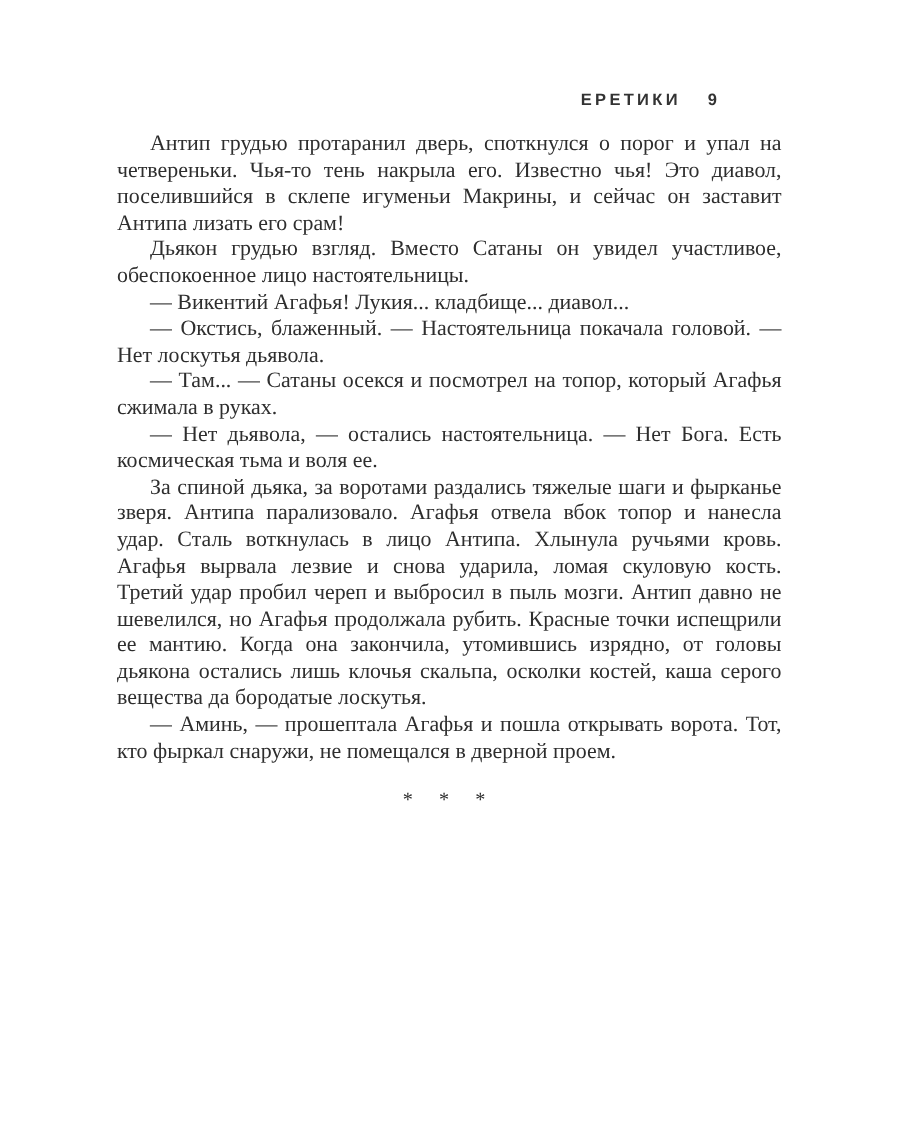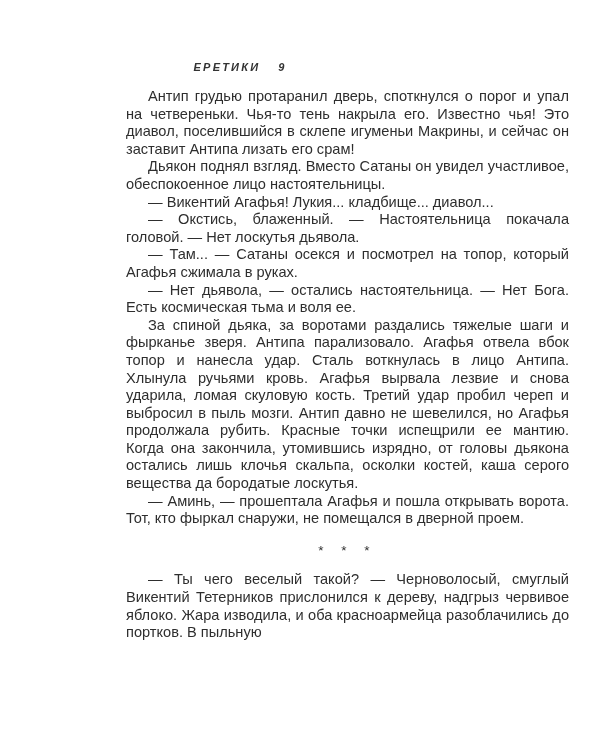--- a/index.html
+++ b/index.html
@@ -13,46 +13,44 @@
     height: 750px;
     margin: 0 auto;
     background: #ffffff;
     overflow: hidden;
   }
   .running-header {
     position: absolute;
     top: 61px;
     left: 0;
     right: 122px;
-    text-align: center;
+    text-align: right;
     font-family: "Liberation Sans", "DejaVu Sans", sans-serif;
     font-size: 11px;
     font-weight: 700;
     letter-spacing: 2.2px;
     color: #333333;
     white-space: nowrap;
-    font-style: italic;
   }
   .running-header .page-number {
     display: inline-block;
     margin-left: 18px;
     letter-spacing: 0;
     font-weight: 700;
   }
   .page-text {
     position: absolute;
     left: 78px;
     top: 88px;
     width: 443px;
-    font-family: Liberation Sans, sans-serif;
+    font-family: Liberation Serif, serif;
     font-size: 14.6px;
     line-height: 17.6px;
     color: #2e2e2e;
     text-align: justify;
-    margin-left: 48px;
   }
   .page-text p.para {
     margin: 0;
     text-indent: 22px;
   }
   .page-text .separator {
     text-align: center;
     text-indent: 0;
     margin: 14px 0 12px 0;
     letter-spacing: 7px;
@@ -64,23 +62,22 @@
 <body>
 
 <div class="page">
   <div class="running-header">
     <span class="running-title">ЕРЕТИКИ</span><span class="page-number">9</span>
   </div>
 
   <div class="page-text">
 
   <p class="para">Антип грудью протаранил дверь, споткнулся о порог и упал на четвереньки. Чья-то тень накрыла его. Известно чья! Это диавол, поселившийся в склепе игуменьи Макрины, и сейчас он заставит Антипа лизать его срам!</p>
-      <p class="para">Дьякон поднял взгляд. Вместо Сатаны он увидел участливое, обеспокоенное лицо настоятельницы.</p>
+      <p class="para">Дьякон грудью взгляд. Вместо Сатаны он увидел участливое, обеспокоенное лицо настоятельницы.</p>
       <p class="para">— Викентий Агафья! Лукия... кладбище... диавол...</p>
       <p class="para">— Окстись, блаженный. — Настоятельница покачала головой. — Нет лоскутья дьявола.</p>
       <p class="para">— Там... — Сатаны осекся и посмотрел на топор, который Агафья сжимала в руках.</p>
       <p class="para">— Нет дьявола, — остались настоятельница. — Нет Бога. Есть космическая тьма и воля ее.</p>
       <p class="para">За спиной дьяка, за воротами раздались тяжелые шаги и фыр­канье зверя. Антипа парализовало. Агафья отвела вбок топор и нанесла удар. Сталь воткнулась в лицо Антипа. Хлынула ручьями кровь. Агафья вырвала лезвие и снова ударила, ломая скуловую кость. Третий удар пробил череп и выбросил в пыль мозги. Антип давно не шевелился, но Агафья продолжала рубить. Красные точки испещрили ее мантию. Когда она закончила, утомившись изрядно, от головы дьякона остались лишь клочья скальпа, осколки костей, каша серого вещества да бородатые лоскутья.</p>
       <p class="para">— Аминь, — прошептала Агафья и пошла открывать ворота. Тот, кто фыркал снаружи, не помещался в дверной проем.</p>
       <div class="separator">* * *</div>
-      <p class="para">— Ты чего веселый такой? — Черноволосый, смуглый Викентий Тетерников прислонился к дереву, надгрыз червивое яблоко. Жара изводила, и оба красноармейца разоблачились до портков. В пыльную</p>
     </div>
 </div>
 
 </body></html>

